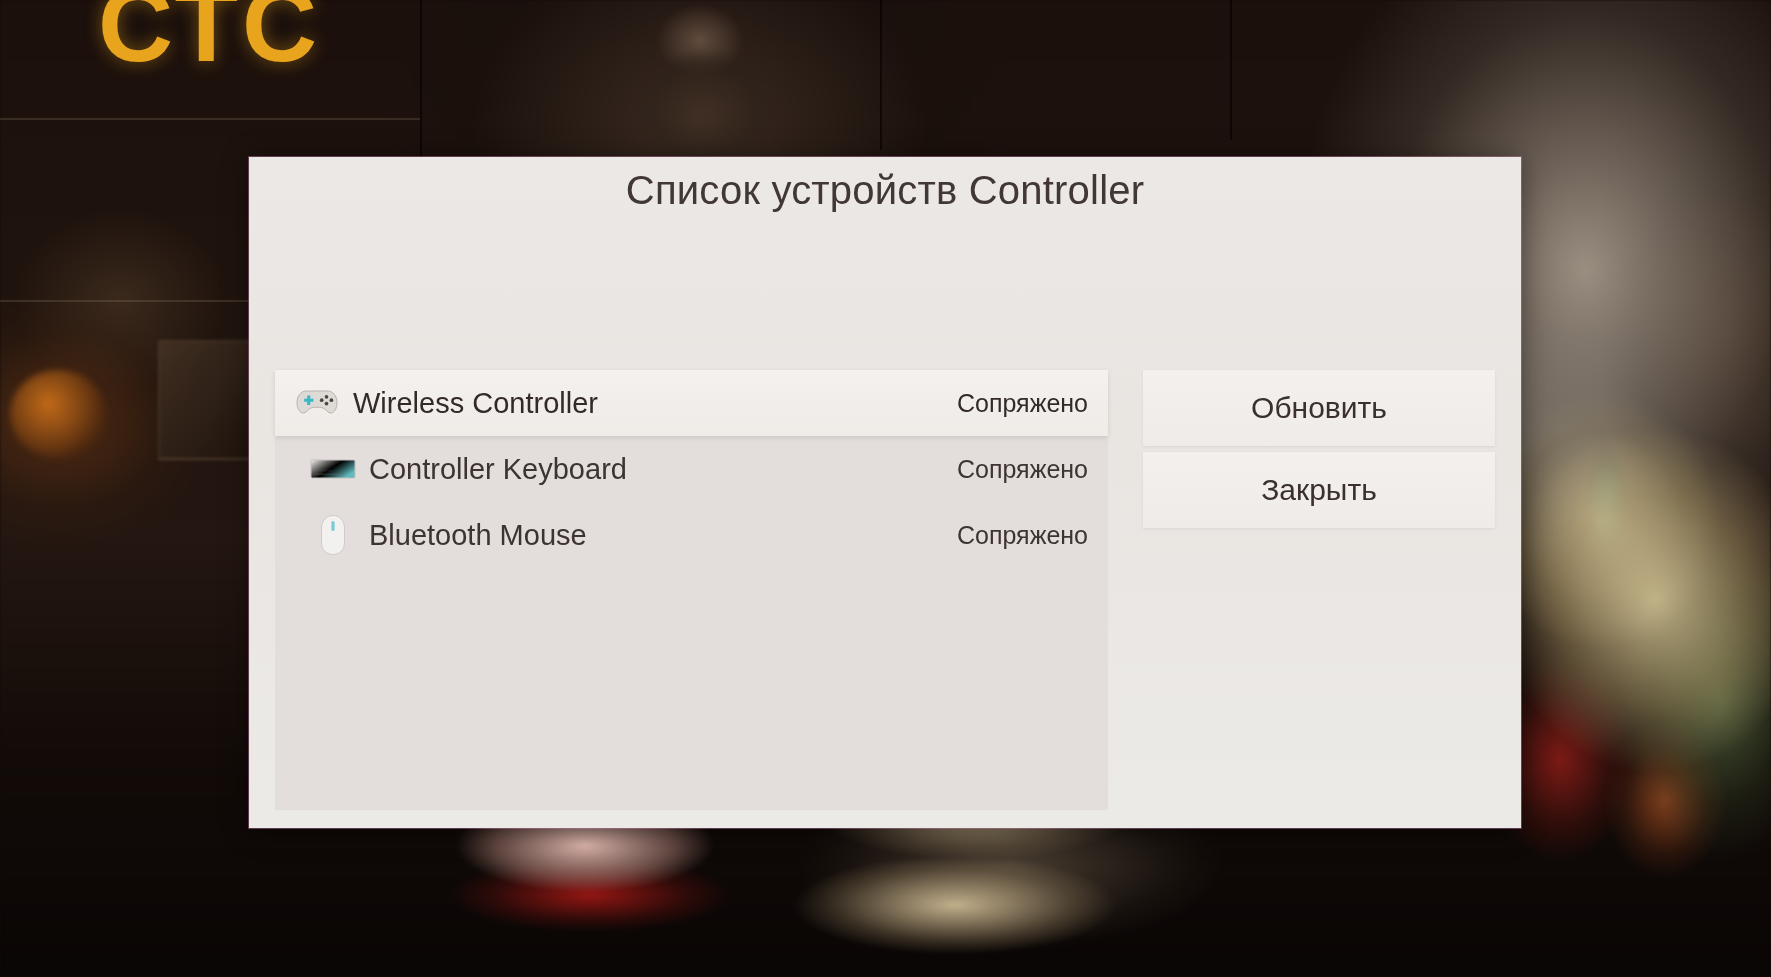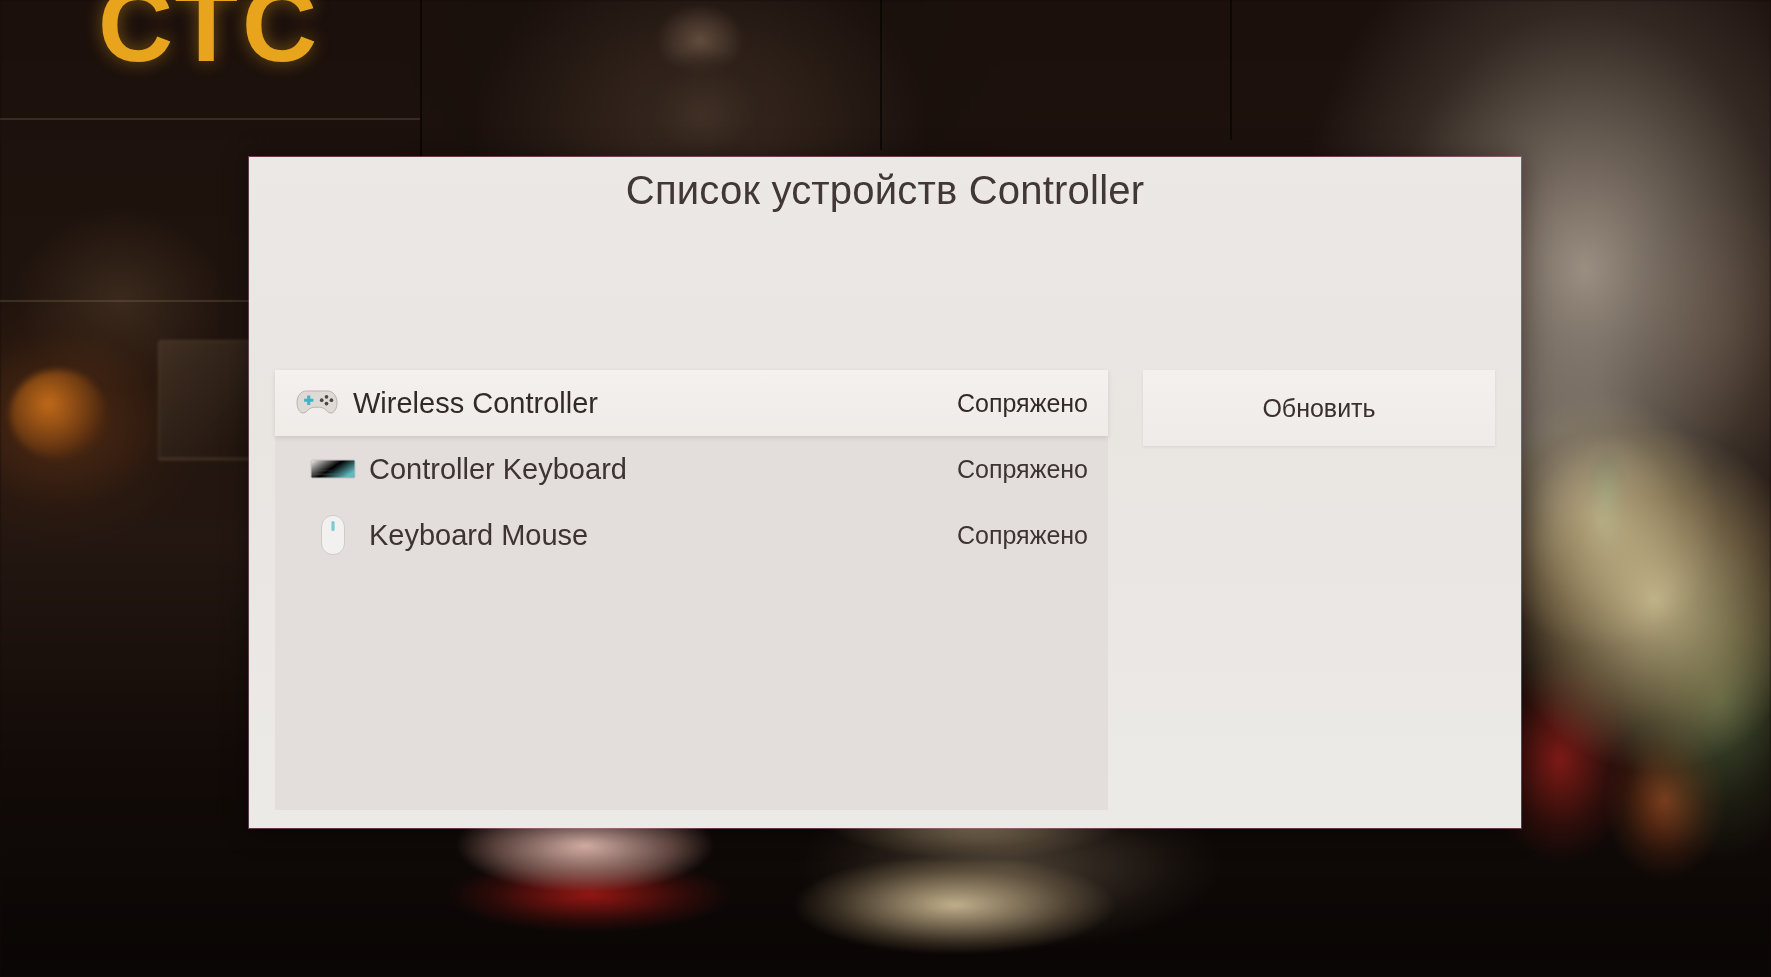--- a/index.html
+++ b/index.html
@@ -136,21 +136,21 @@
   #row-1, #row-2 { padding-left:34px; }
 
   
   #side-buttons {
     position:absolute; left:894px; top:213px; width:352px;
   }
   .side-button {
     display:flex; align-items:center; justify-content:center;
     width:352px; height:76px;
     background:linear-gradient(180deg, #f3f0ed 0%, #efebe8 100%);
-    font-size:25px; color:#3a302e;
+    font-size:30px; color:#3a302e;
     margin-bottom:6px;
     box-shadow:0 1px 3px rgba(0,0,0,0.07);
     cursor:pointer;
   }
 
   
   svg { display:block; }
 </style>
 </head>
 <body>
@@ -209,23 +209,24 @@
       <span class="device-status">Сопряжено</span>
     </div>
 
     <div class="device-row" id="row-2">
       <span class="device-icon">
         <svg width="26" height="42" viewBox="0 0 26 42">
           <path d="M13 1.5 C19.8 1.5 24.5 6.8 24.5 14 V28.5 C24.5 35.6 19.8 40.5 13 40.5 C6.2 40.5 1.5 35.6 1.5 28.5 V14 C1.5 6.8 6.2 1.5 13 1.5 Z" fill="#f2f1ef" stroke="#cfcbc7" stroke-width="1"></path>
           <rect x="11.4" y="7" width="3.2" height="10" rx="1.6" fill="#79ccd2"></rect>
         </svg>
       </span>
-      <span class="device-name">Keyboard Mouse</span>
+      <span class="device-name">Bluetooth Mouse</span>
       <span class="device-status">Сопряжено</span>
     </div>
 
   </div>
 
   <div id="side-buttons">
     <div class="side-button">Обновить</div>
+    <div class="side-button">Закрыть</div>
   </div>
 
 </div>
 
 </body></html>

